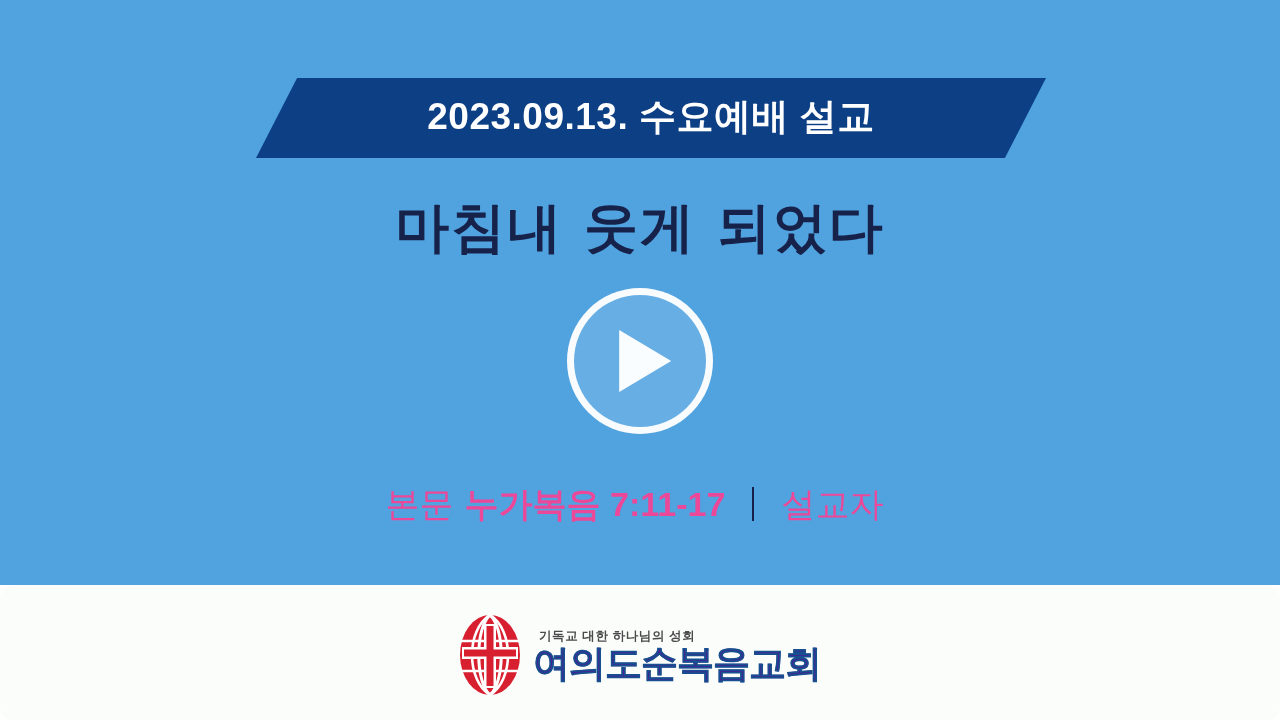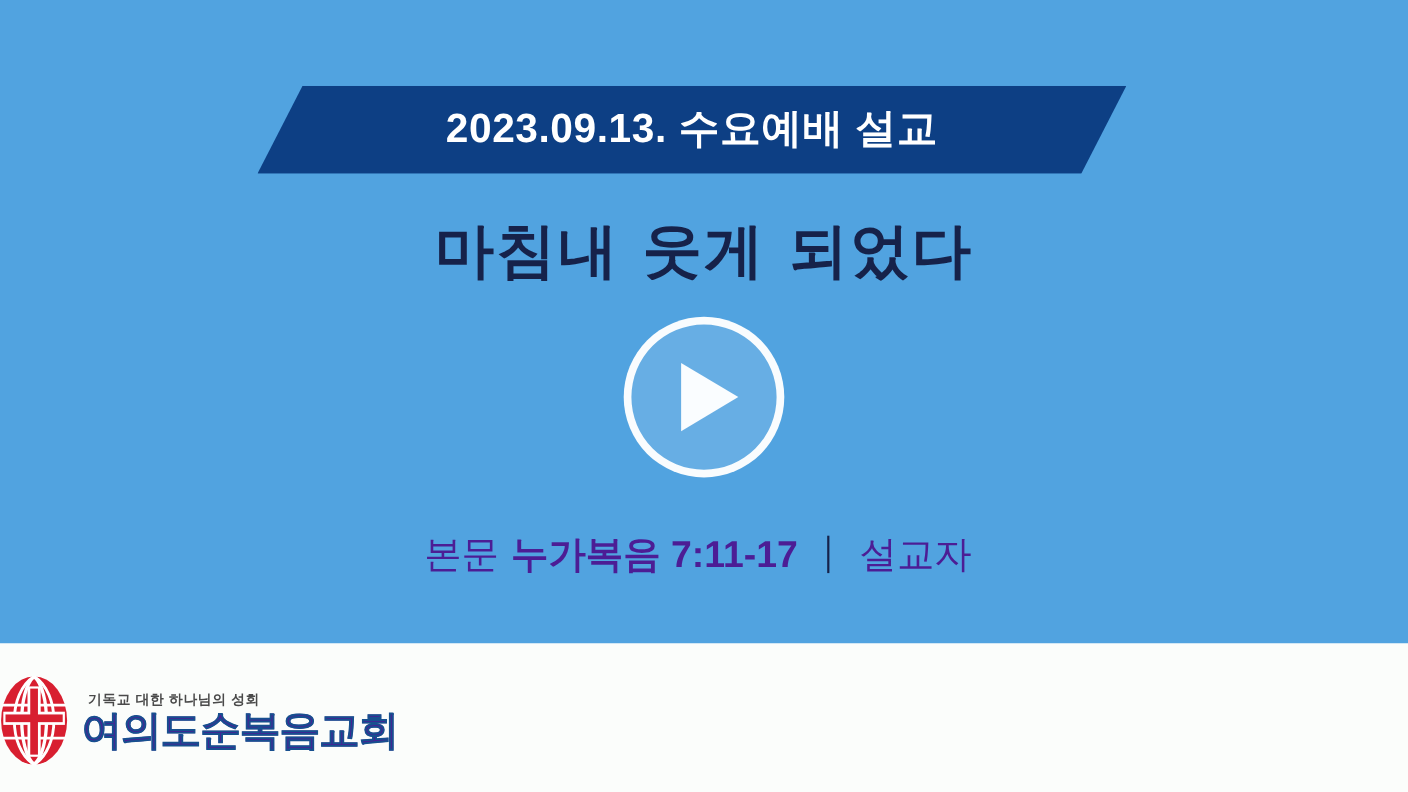--- a/index.html
+++ b/index.html
@@ -27,21 +27,21 @@
     left: 0;
     top: 0;
     width: 1280px;
     height: 585px;
     background: #51a3e0;
   }
 
   
   .banner {
     position: absolute;
-    left: 234px;
+    left: 256px;
     top: 78px;
     width: 790px;
     height: 80px;
     background: #0d3f84;
     -webkit-clip-path: polygon(5.2% 0, 100% 0, 94.8% 100%, 0 100%);
     clip-path: polygon(5.2% 0, 100% 0, 94.8% 100%, 0 100%);
     display: flex;
     align-items: center;
     justify-content: center;
   }
@@ -98,21 +98,21 @@
 
   
   .meta-line {
     position: absolute;
     left: 0;
     top: 487px;
     width: 1280px;
     display: flex;
     align-items: center;
     justify-content: center;
-    color: #4c1d95;
+    color: #ec4899;
     font-size: 34px;
     line-height: 1;
     white-space: nowrap;
   }
   .meta-label {
     font-weight: 400;
     margin-right: 11px;
   }
   .meta-value {
     font-weight: 700;
@@ -128,21 +128,22 @@
   
   .footer {
     position: absolute;
     left: 0;
     top: 585px;
     width: 1280px;
     height: 136px;
     background: #fbfdfb;
     display: flex;
     align-items: center;
-    justify-content: flex-start;
+    justify-content: center;
+    border-radius: 14px;
   }
   .logo {
     display: flex;
     align-items: center;
     gap: 12px;
     transform: translateY(2px);
   }
   .logo-emblem {
     width: 62px;
     height: 82px;

